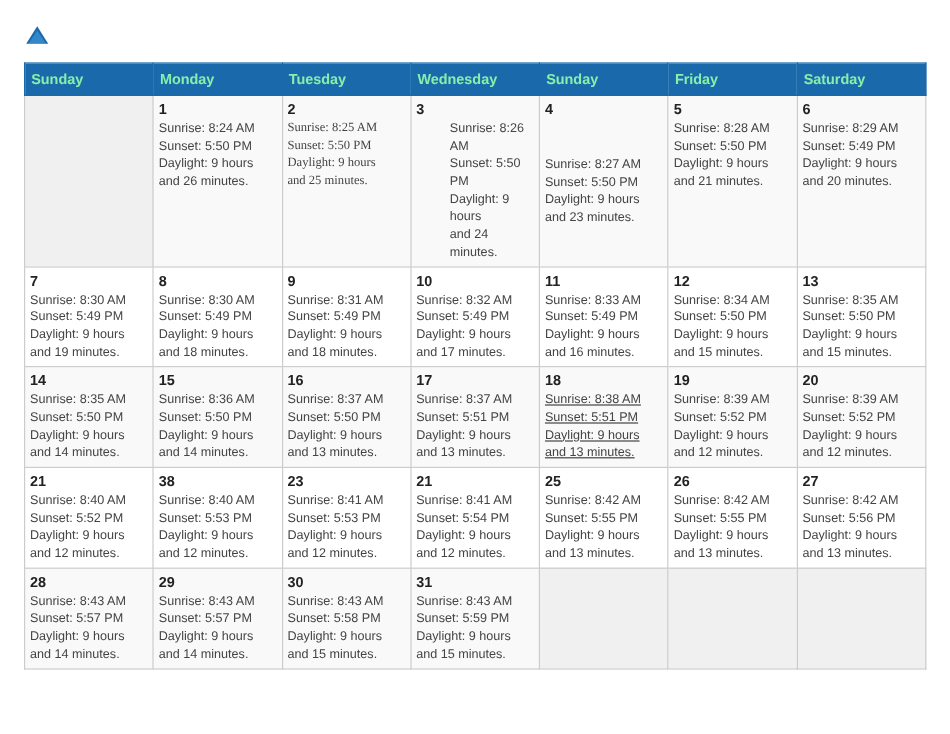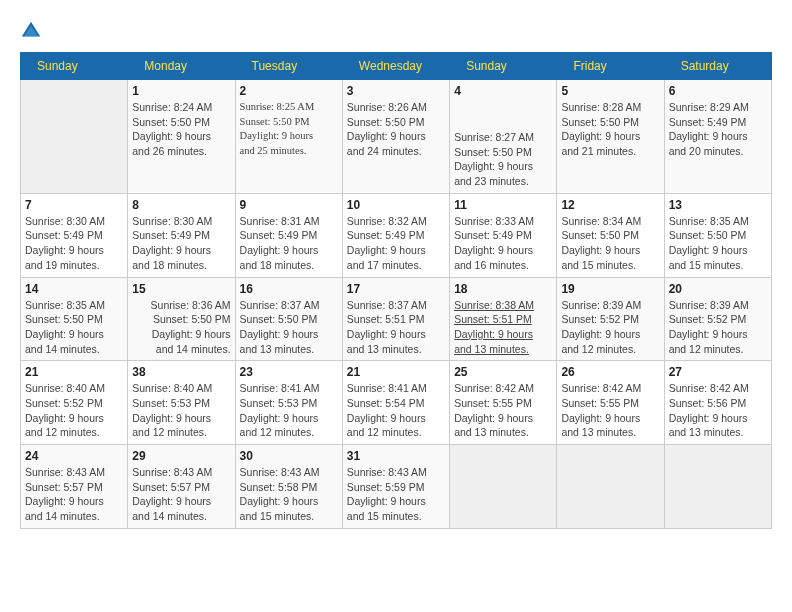--- a/index.html
+++ b/index.html
@@ -47,25 +47,25 @@
       font-size: 15px;
       color: #555;
     }
     table {
       width: 100%;
       border-collapse: collapse;
       font-size: 11px;
     }
     thead tr th {
       background-color: #1a6aab;
-      color: #fde047;
-      padding: 6px 16px;
+      color: #86efac;
+      padding: 6px 5px;
       text-align: left;
       font-size: 12px;
-      font-weight: normal;
+      font-weight: bold;
       border: 1px solid #1a6aab;
     }
     tbody tr td {
       border: 1px solid #ccc;
       vertical-align: top;
       padding: 4px;
       min-height: 70px;
       width: 107px;
     }
     tbody tr:nth-child(odd) td {
@@ -132,21 +132,21 @@
         </td>
         <td>
           <div class="day-num">2</div>
           <div class="day-info" style="white-space: pre-line; font-family: Liberation Serif, serif;">Sunrise: 8:25 AM
 Sunset: 5:50 PM
 Daylight: 9 hours
 and 25 minutes.</div>
         </td>
         <td>
           <div class="day-num">3</div>
-          <div class="day-info" style="white-space: pre-line;">Sunrise: 8:26 AM
+          <div class="day-info" style="white-space: pre-line; margin-left: 28px;">Sunrise: 8:26 AM
 Sunset: 5:50 PM
 Daylight: 9 hours
 and 24 minutes.</div>
         </td>
         <td>
           <div class="day-num">4</div>
           <div class="day-info" style="white-space: pre-line; margin-top: 32px;">Sunrise: 8:27 AM
 Sunset: 5:50 PM
 Daylight: 9 hours
 and 23 minutes.</div>
@@ -220,21 +220,21 @@
       <tr>
         <td>
           <div class="day-num">14</div>
           <div class="day-info" style="white-space: pre-line;">Sunrise: 8:35 AM
 Sunset: 5:50 PM
 Daylight: 9 hours
 and 14 minutes.</div>
         </td>
         <td>
           <div class="day-num">15</div>
-          <div class="day-info" style="white-space: pre-line; text-align: right;">Sunrise: 8:36 AM
+          <div class="day-info" style="white-space: pre-line;">Sunrise: 8:36 AM
 Sunset: 5:50 PM
 Daylight: 9 hours
 and 14 minutes.</div>
         </td>
         <td>
           <div class="day-num">16</div>
           <div class="day-info" style="white-space: pre-line;">Sunrise: 8:37 AM
 Sunset: 5:50 PM
 Daylight: 9 hours
 and 13 minutes.</div>
@@ -314,21 +314,21 @@
         <td>
           <div class="day-num">27</div>
           <div class="day-info" style="white-space: pre-line;">Sunrise: 8:42 AM
 Sunset: 5:56 PM
 Daylight: 9 hours
 and 13 minutes.</div>
         </td>
       </tr>
       <tr>
         <td>
-          <div class="day-num">24</div>
+          <div class="day-num">28</div>
           <div class="day-info" style="white-space: pre-line;">Sunrise: 8:43 AM
 Sunset: 5:57 PM
 Daylight: 9 hours
 and 14 minutes.</div>
         </td>
         <td>
           <div class="day-num">29</div>
           <div class="day-info" style="white-space: pre-line;">Sunrise: 8:43 AM
 Sunset: 5:57 PM
 Daylight: 9 hours

